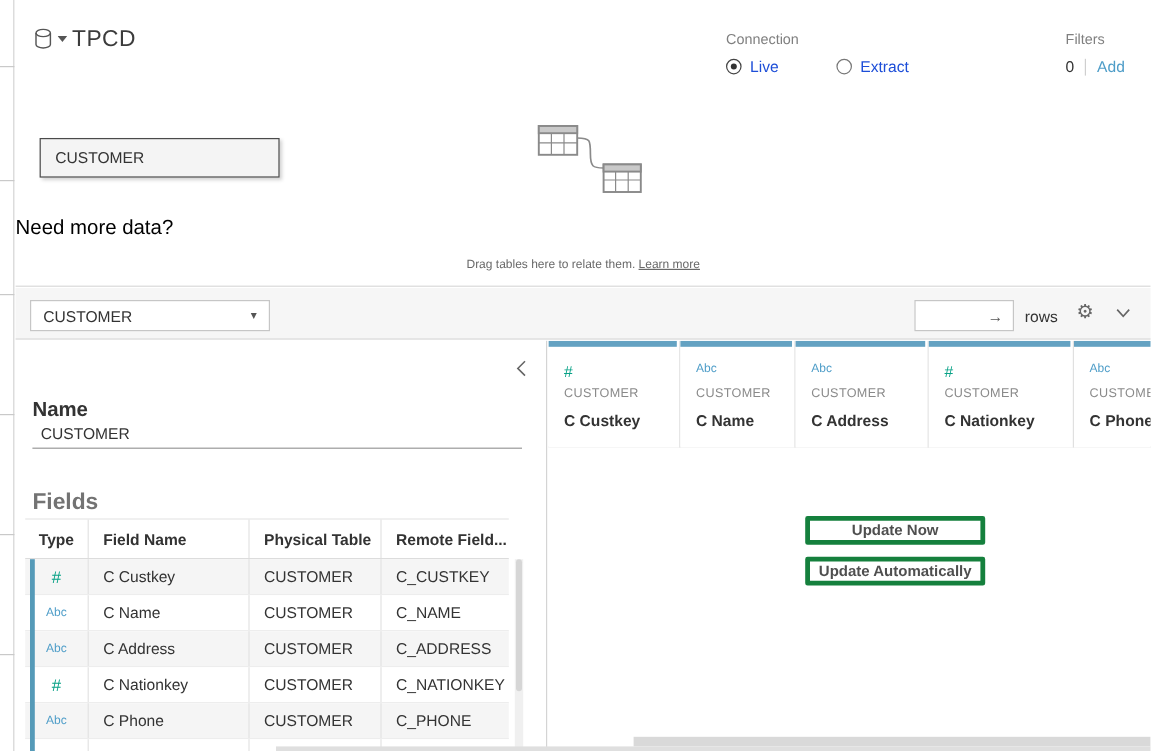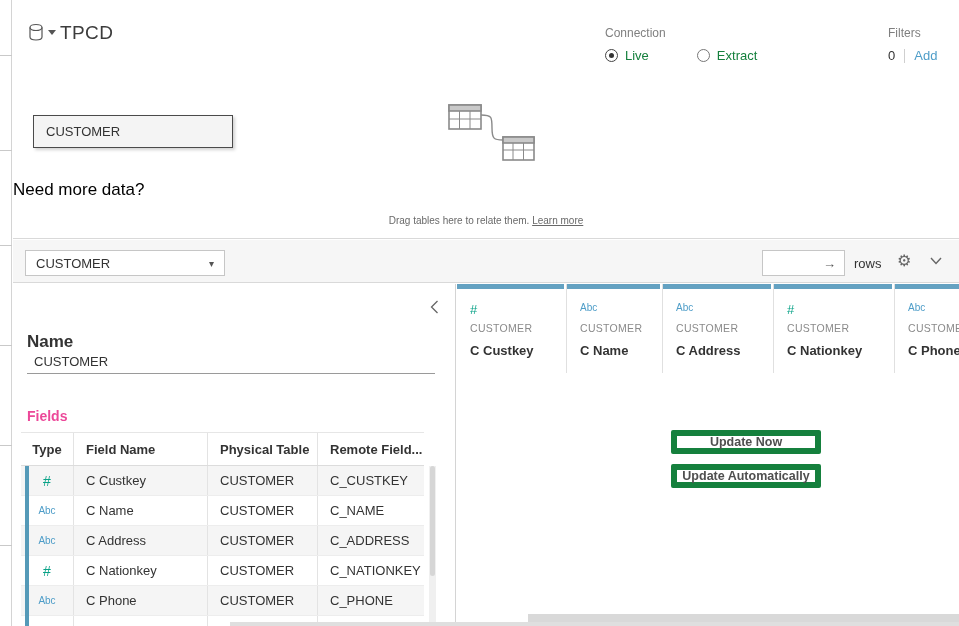--- a/index.html
+++ b/index.html
@@ -11,21 +11,21 @@
   .rail { position:absolute; left:0; top:0; width:12px; height:626px; background:#fff; border-right:1px solid #d4d4d4; z-index:5; }
   .rail .notch { position:absolute; left:0; width:12px; height:1px; background:#c9c9c9; }
 
   
   .hdr { position:absolute; left:13px; top:0; width:820px; height:90px; background:#fff; }
   .db-btn { position:absolute; left:15px; top:23px; display:flex; align-items:center; gap:3px; cursor:pointer; }
   .title { position:absolute; left:47px; top:22px; font-size:19px; letter-spacing:.4px; color:#3c3c3c; }
   .conn { position:absolute; left:592px; top:26px; }
   .conn-label, .filters-label { font-size:12px; color:#7f7f7f; }
   .radios { display:flex; gap:48px; margin-top:8px; }
-  .radio { display:flex; align-items:center; gap:7px; font-size:13px; color:#15803d; cursor:pointer; }
+  .radio { display:flex; align-items:center; gap:7px; font-size:13px; color:#1d4ed8; cursor:pointer; }
   .rdot { width:13px; height:13px; border:1px solid #777; border-radius:50%; position:relative; background:#fff; }
   .radio.selected .rdot { border-color:#444; }
   .radio.selected .rdot::after { content:""; position:absolute; left:3px; top:3px; width:5px; height:5px; border-radius:50%; background:#333; }
   .filters { position:absolute; left:875px; top:26px; }
   .filters-row { display:flex; align-items:center; gap:9px; margin-top:8px; font-size:13px; }
   .filters-count { color:#333; }
   .fdiv { width:1px; height:14px; background:#cfcfcf; }
   .add-link { color:#4e9dc8; cursor:pointer; }
 
   
@@ -48,21 +48,21 @@
   .gear { position:absolute; left:884px; top:13px; font-size:16px; color:#666; cursor:pointer; line-height:1; }
   .chev { position:absolute; left:917px; top:17px; cursor:pointer; }
 
   
   .bottom { position:absolute; left:13px; top:284px; width:946px; height:342px; background:#fff; }
   .lpanel { position:absolute; left:0; top:0; width:443px; height:342px; background:#fff; border-right:1px solid #d4d4d4; }
   .collapse { position:absolute; left:417px; top:16px; cursor:pointer; }
   .name-label { position:absolute; left:14px; top:48px; font-size:17px; font-weight:bold; color:#333; }
   .name-input { position:absolute; left:14px; top:66px; width:408px; height:24px; border:none; border-bottom:1px solid #9a9a9a;
     font-size:13px; color:#333; padding-left:7px; display:flex; align-items:center; cursor:text; }
-  .fields-label { position:absolute; left:14px; top:124px; font-size:14px; font-weight:bold; color:#ec4899; }
+  .fields-label { position:absolute; left:14px; top:124px; font-size:19px; font-weight:bold; color:#737373; }
 
   .ftable { position:absolute; left:8px; top:148px; width:403px; }
   .frow { display:flex; height:30px; align-items:stretch; border-bottom:1px solid #ededed; background:#fff; font-size:13px; }
   .frow.alt { background:#f5f5f5; }
   .fhead { display:flex; height:34px; font-weight:bold; font-size:13px; background:#fff; border-bottom:1px solid #dcdcdc; border-top:1px solid #e6e6e6; }
   .fc { display:flex; align-items:center; padding-left:12px; border-right:1px solid #e3e3e3; overflow:hidden; white-space:nowrap; }
   .fc:last-child { border-right:none; }
   .c-type { width:53px; justify-content:center; padding-left:0; }
   .c-name { width:134px; }
   .c-ptable { width:110px; }
@@ -80,21 +80,21 @@
   .gcol::before { content:""; position:absolute; left:0; top:0; right:2px; height:5px; background:#64a2c2; }
   .gcol:nth-child(1){ width:110px; } .gcol:nth-child(2){ width:96px; }
   .gcol:nth-child(3){ width:111px; } .gcol:nth-child(4){ width:121px; }
   .gcol:nth-child(5){ width:102px; border-right:none; }
   .g-ic { display:block; height:16px; }
   .g-ic.number { color:#09a287; font-size:13px; }
   .g-ic.string { color:#4e9dc8; font-size:10px; }
   .g-table { display:block; margin-top:4px; font-size:10.5px; color:#8a8a8a; letter-spacing:.3px; }
   .g-field { display:block; margin-top:9px; font-size:13px; font-weight:bold; color:#333; }
 
-  .btn { position:absolute; left:214px; width:150px; height:24px; background:#fff; border:6px solid #15803d; border-radius:2px;
+  .btn { position:absolute; left:214px; width:150px; height:24px; background:#fff; border:4px solid #15803d; border-radius:2px;
     font-size:12.5px; font-weight:bold; color:#4f4f4f; display:flex; align-items:center; justify-content:center; cursor:pointer; }
   .btn-now { top:146px; } .btn-auto { top:180px; }
 
   .hscroll { position:absolute; left:0; bottom:4px; width:502px; height:9px; }
   .hscroll .thumb { position:absolute; left:71px; top:1px; width:431px; height:8px; background:#d9d9d9; }
   .bottom-strip { position:absolute; left:217px; bottom:0; width:729px; height:4px; background:#dfdfdf; }
 
   svg { display:block; }
 </style>
 </head>

